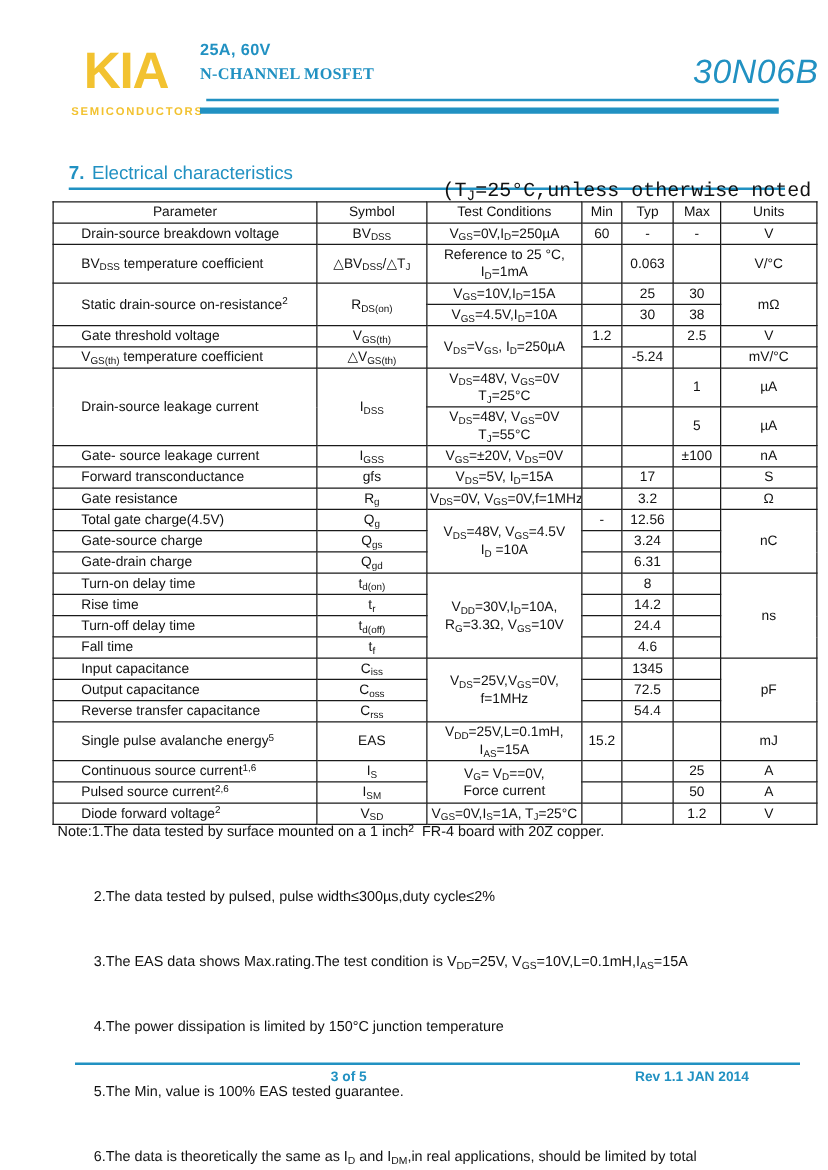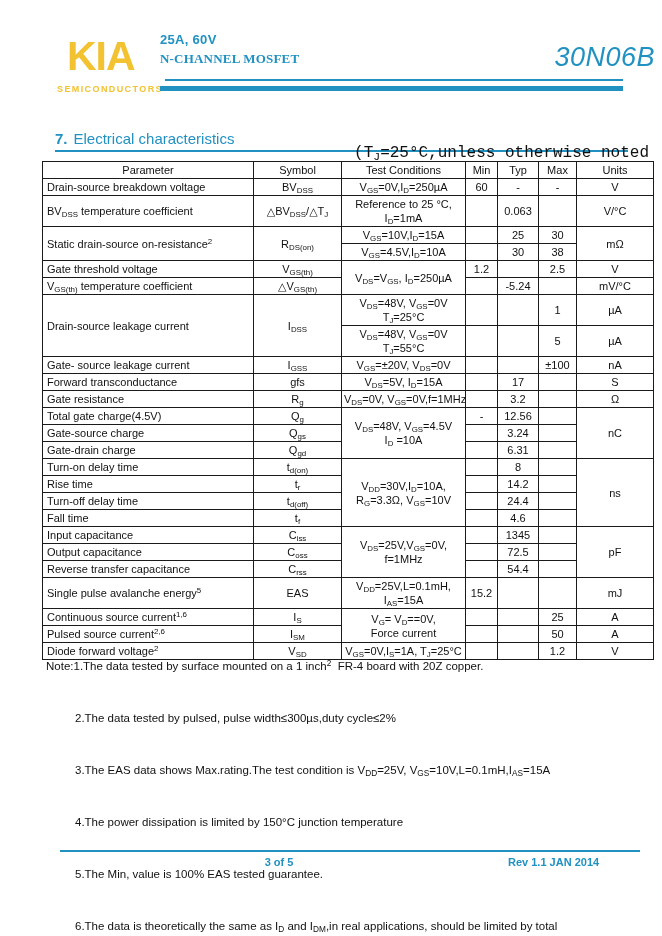--- a/index.html
+++ b/index.html
@@ -27,21 +27,21 @@
        padding-bottom:3px;font-size:15px;color:var(--accent);margin-top:16px;}
   .sec .num{font-weight:bold;margin-right:6px;}
 
   .cond-note{position:absolute;right:13px;top:144px;font-size:16px;color:var(--ink);font-family:Liberation Mono, monospace;}
 
   
   table.chars{position:absolute;left:42px;top:161px;width:611px;border-collapse:collapse;
               font-size:11px;line-height:14px;table-layout:fixed;}
   table.chars th,table.chars td{border:1px solid var(--border);text-align:center;vertical-align:middle;
               padding:1px 2px;height:16px;font-weight:normal;white-space:nowrap;overflow:hidden;}
-  table.chars td.param{text-align:left;padding-left:4px;}
+  table.chars td.param{text-align:left;padding-left:22px;}
   col.c-param{width:211px;} col.c-sym{width:88px;} col.c-cond{width:124px;}
   col.c-min{width:32px;} col.c-typ{width:41px;} col.c-max{width:38px;} col.c-units{width:77px;}
   sub{font-size:0.72em;line-height:0;vertical-align:-0.28em;}
   sup{font-size:0.72em;line-height:0;vertical-align:0.45em;}
 
   
   .notes{position:absolute;left:46px;top:622px;width:600px;font-size:11.5px;}
   .note{margin-left:29px;margin-bottom:9px;line-height:16px;white-space:pre-wrap;margin-top:36px;}
   .note.first{margin-left:0;}
 

